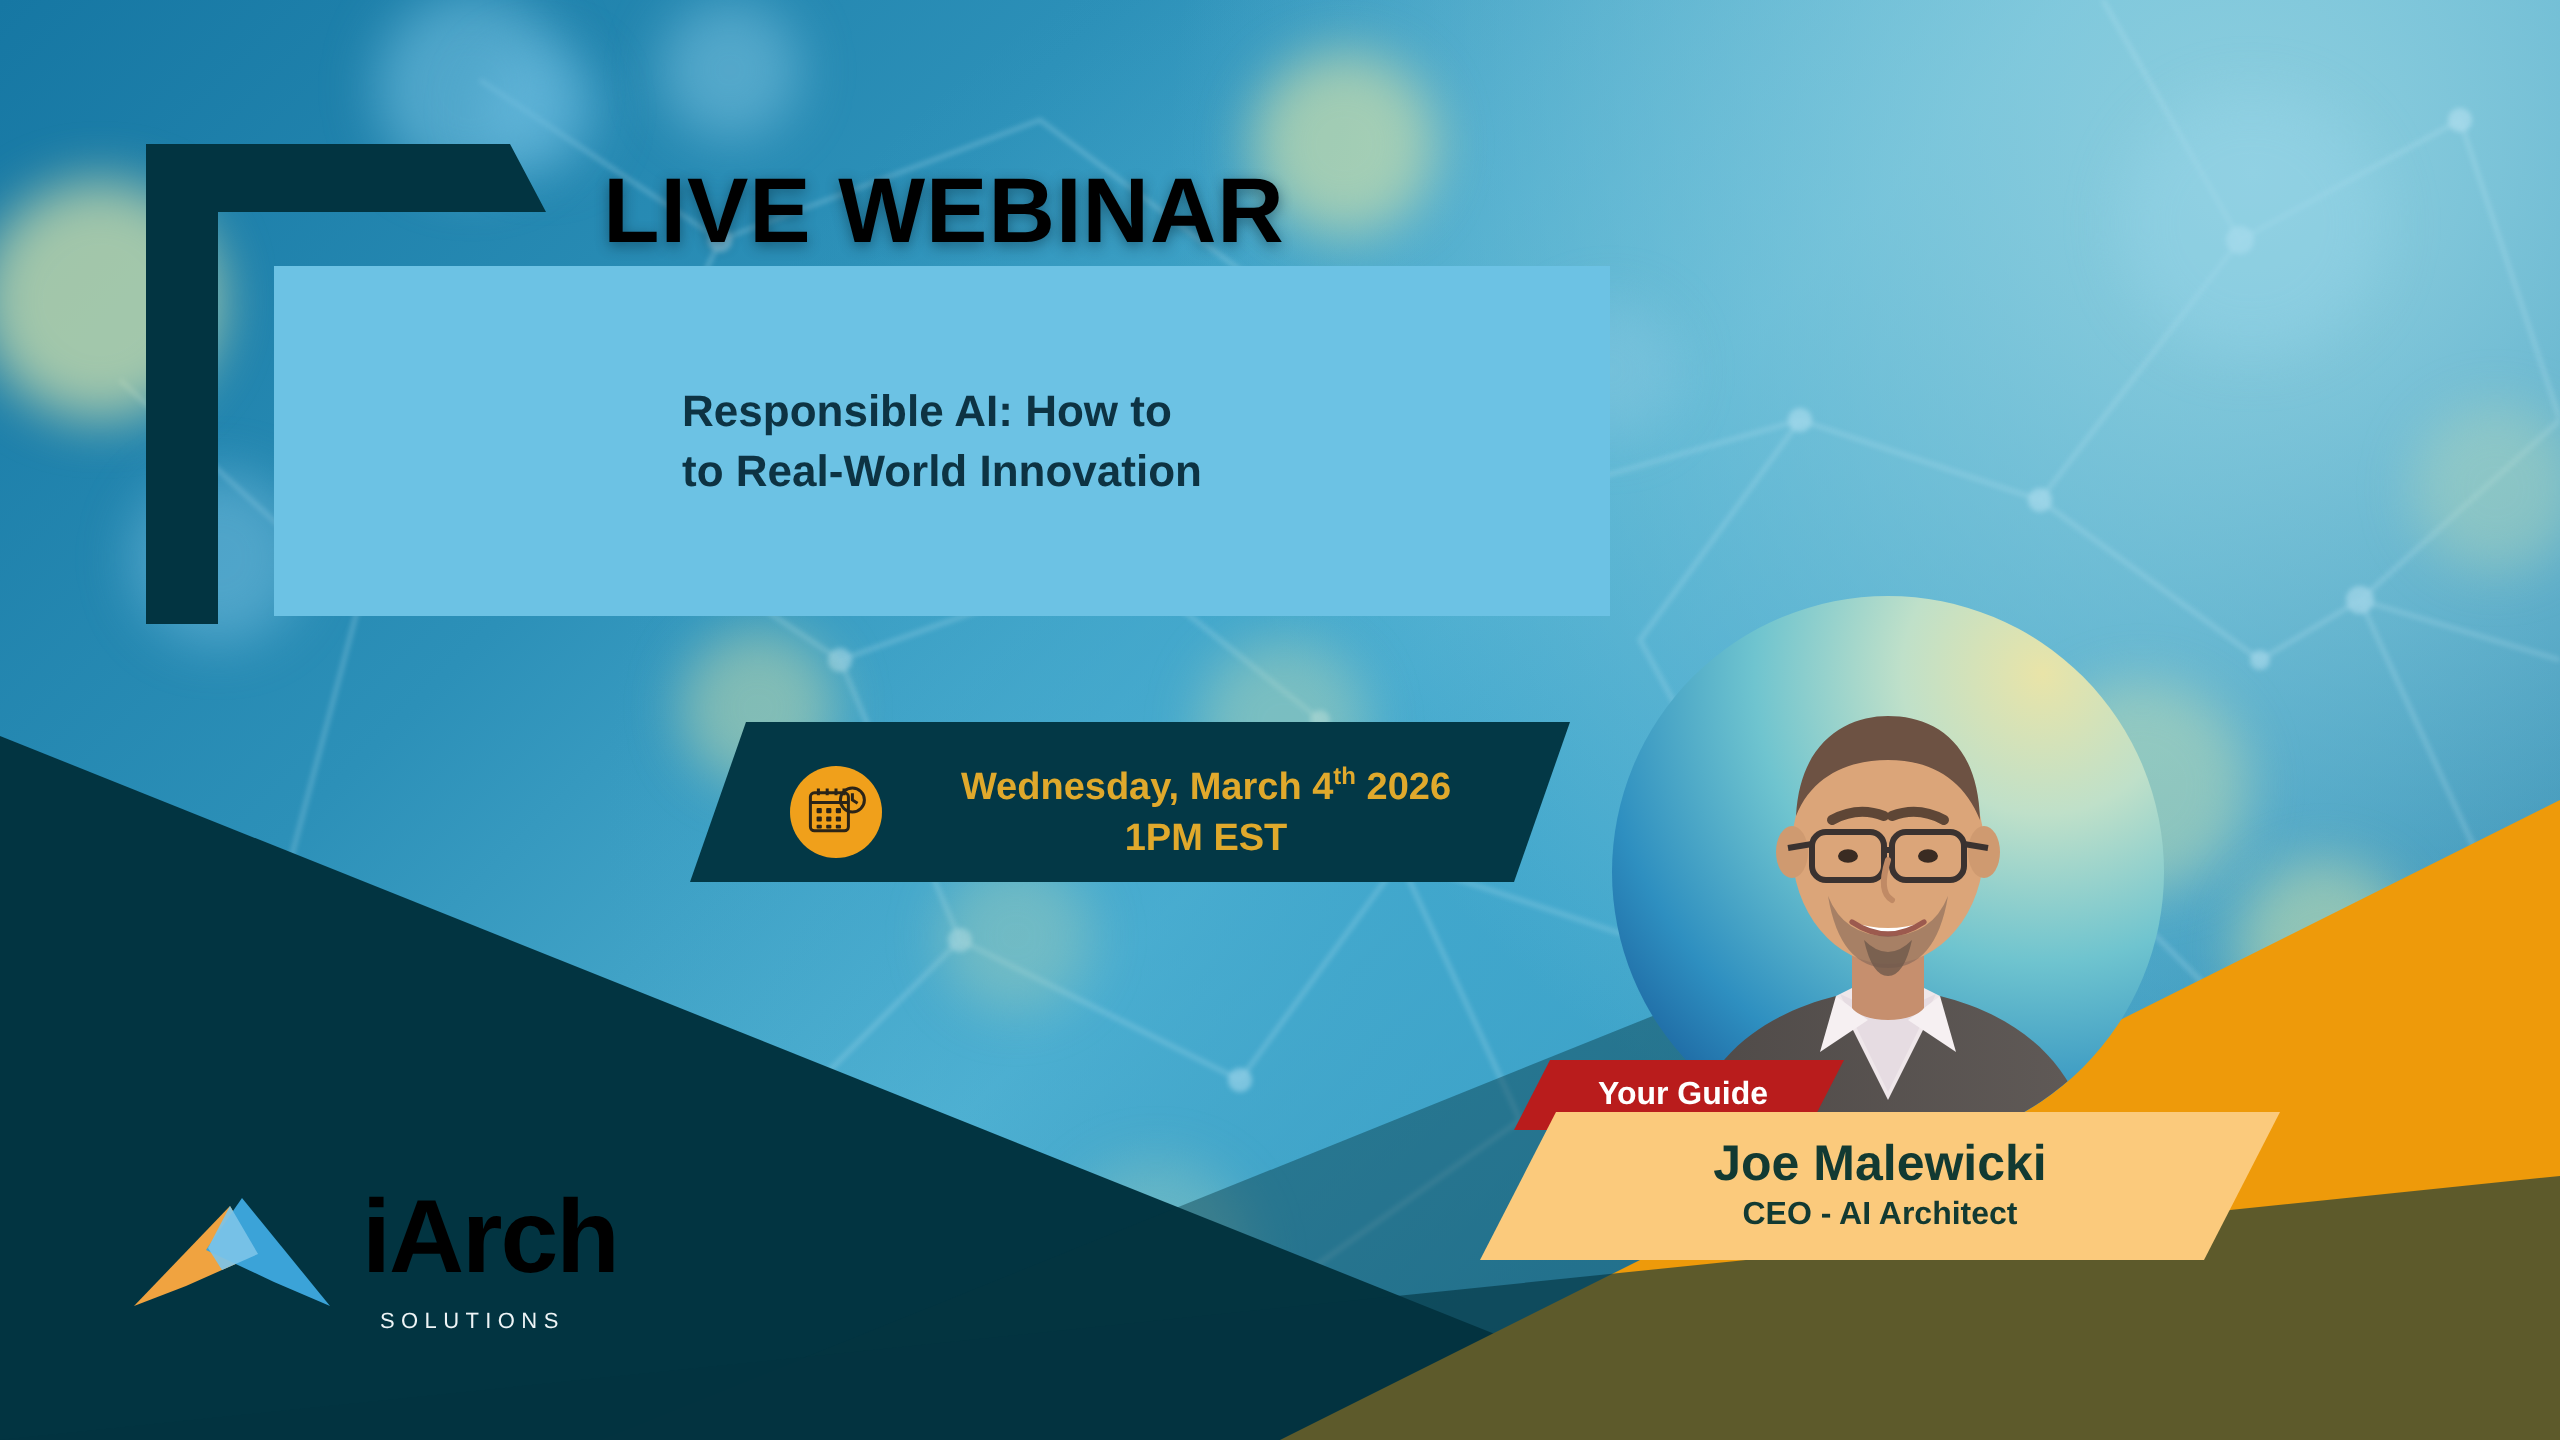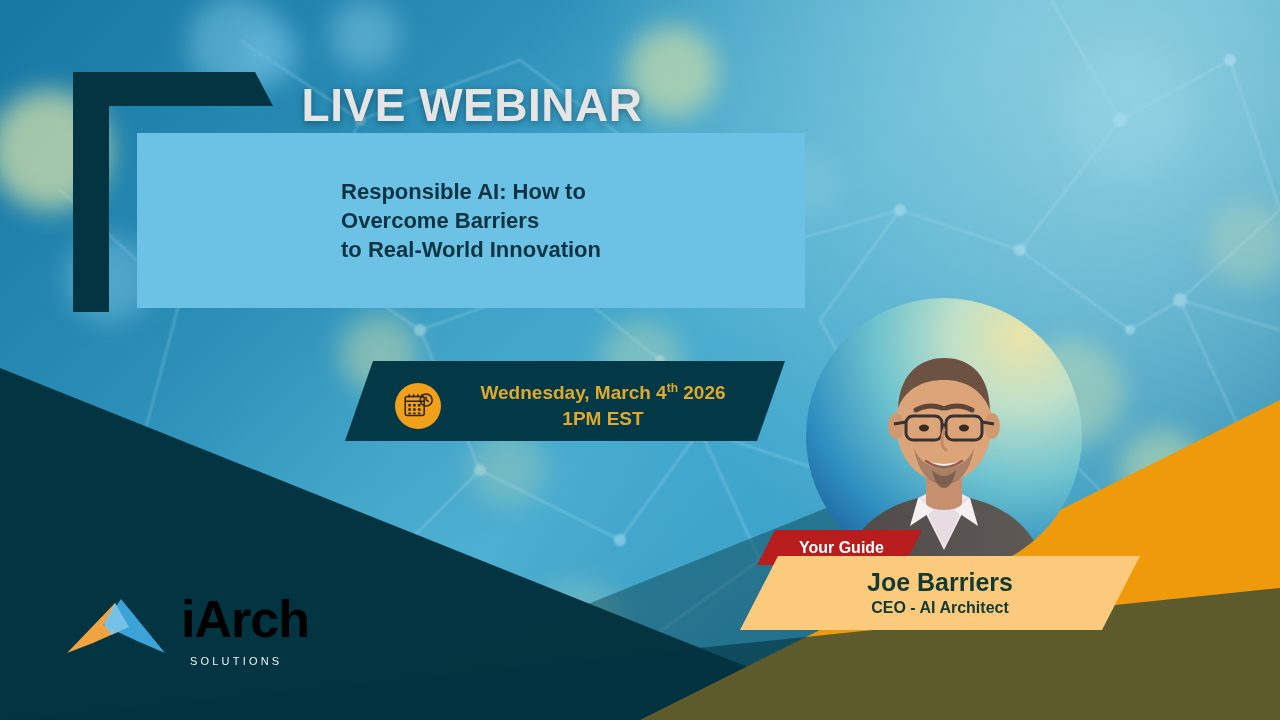--- a/index.html
+++ b/index.html
@@ -43,21 +43,21 @@
   
   .band-olive{
     left:0; bottom:0; width:1280px; height:150px;
     background:rgba(4,52,65,.62);
     clip-path:polygon(0 150px, 1280px 18px, 1280px 150px);
   }
 
   
   .kicker{
     position:absolute; left:137px; top:78px; width:670px;
-    text-align:center; color:#e5e5e5;
+    text-align:center; color:#000000;
     font-size:46px; font-weight:bold; letter-spacing:.5px;
     text-shadow:0 2px 7px rgba(0,30,45,.45);
   }
 
   
   .title-panel{
     position:absolute; left:137px; top:133px; width:668px; height:175px;
     background:#6cc2e4;
     display:flex; align-items:center; justify-content:center;
   }
@@ -200,21 +200,20 @@
 
   <svg class="shape bracket" width="200" height="240" viewBox="0 0 200 240">
     <path d="M0 0 H182 L200 34 H36 V240 H0 Z" fill="#023441"></path>
   </svg>
 
   <div class="kicker">LIVE WEBINAR</div>
 
   <div class="title-panel">
     <div class="title-text">
       <div>Responsible AI: How to</div>
-      <div>Overcome Barriers</div>
       <div>to Real-World Innovation</div>
     </div>
   </div>
 
   <div class="date-banner">
     <div class="cal-badge">
       <svg width="32" height="32" viewBox="0 0 32 32">
         <g fill="none" stroke="#2b2418" stroke-width="1.5">
           <rect x="3.2" y="6.4" width="19" height="19" rx="2"></rect>
           <path d="M3.2 11.2 H22.2"></path>
@@ -294,21 +293,21 @@
         <path d="M126 172 q12 12 24 0 q-4 18 -12 18 q-8 0 -12 -18 Z" fill="#6f594b" opacity=".8"></path>
       </g>
     </svg>
   </div>
 
   <div class="guide-badge">
     <span>Your Guide</span>
   </div>
 
   <div class="speaker-panel">
-    <div class="speaker-name">Joe Barriers</div>
+    <div class="speaker-name">Joe Malewicki</div>
     <div class="speaker-role">CEO - AI Architect</div>
   </div>
 
   <div class="logo">
     <svg class="logo-mark" width="106" height="58" viewBox="0 0 106 58">
       <path d="M4 56 L52 6 L66 30 L30 46 Z" fill="#f0a340"></path>
       <path d="M102 56 L58 2 L40 28 L74 44 Z" fill="#3ba3d8"></path>
       <path d="M52 6 L66 30 L48 38 L41 27 Z" fill="#7cc3e8" opacity=".92"></path>
     </svg>
     <div class="logo-word">iArch</div>

